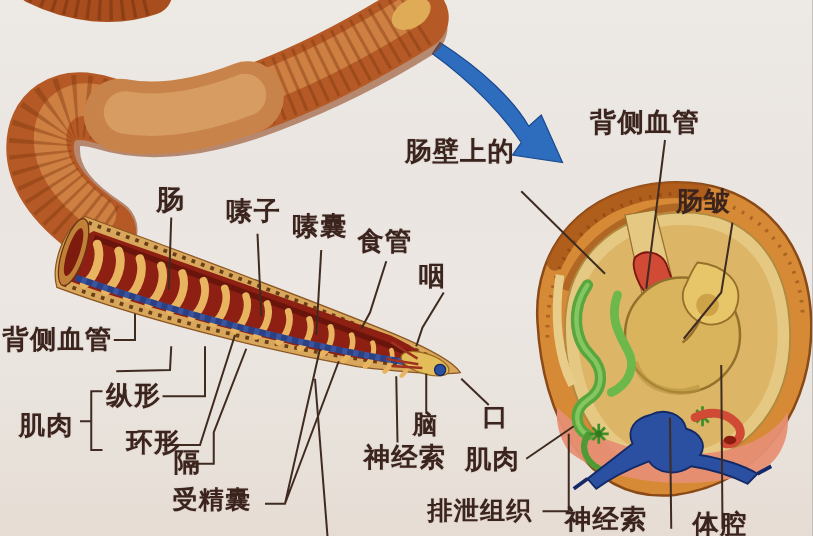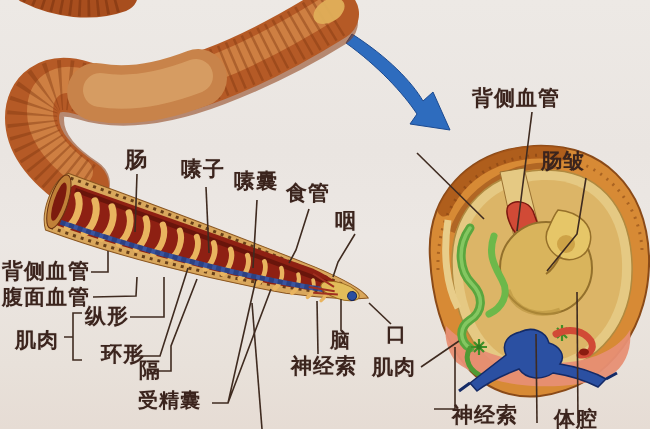--- a/index.html
+++ b/index.html
@@ -155,32 +155,33 @@
     </g>
   </svg>
 
   <div class="label s22" style="left:125px;top:148px">肠</div>
   <div class="label s21" style="left:181px;top:158px">嗉子</div>
   <div class="label s21" style="left:234px;top:170px">嗉囊</div>
   <div class="label s21" style="left:286px;top:182px">食管</div>
   <div class="label s21" style="left:335px;top:210px">咽</div>
 
   <div class="label s19" style="left:2px;top:260px">背侧血管</div>
-  <div class="label s19" style="left:2px;top:286px">腹面血管</div>
   <div class="label s19" style="left:85px;top:305px">纵形</div>
   <div class="label s19" style="left:15px;top:329px">肌肉</div>
   <div class="label s19" style="left:101px;top:343px">环形</div>
   <div class="label s19" style="left:139px;top:359px">隔</div>
   <div class="label s20" style="left:138px;top:390px">受精囊</div>
 
   <div class="label s19" style="left:291px;top:355px">神经索</div>
   <div class="label s20" style="left:330px;top:330px">脑</div>
   <div class="label s20" style="left:386px;top:324px">口</div>
   <div class="label s19" style="left:372px;top:356px">肌肉</div>
+  <div class="label s20" style="left:342px;top:399px">排泄组织</div>
   <div class="label s21" style="left:452px;top:404px">神经索</div>
   <div class="label s21" style="left:554px;top:408px">体腔</div>
 
   <div class="label s19" style="left:324px;top:110px">
+    <div>肠壁上的</div>
   </div>
   <div class="label s19" style="left:472px;top:87px">背侧血管</div>
   <div class="label s19" style="left:541px;top:150px">肠皱</div>
 
 </div>
 
 </body></html>

